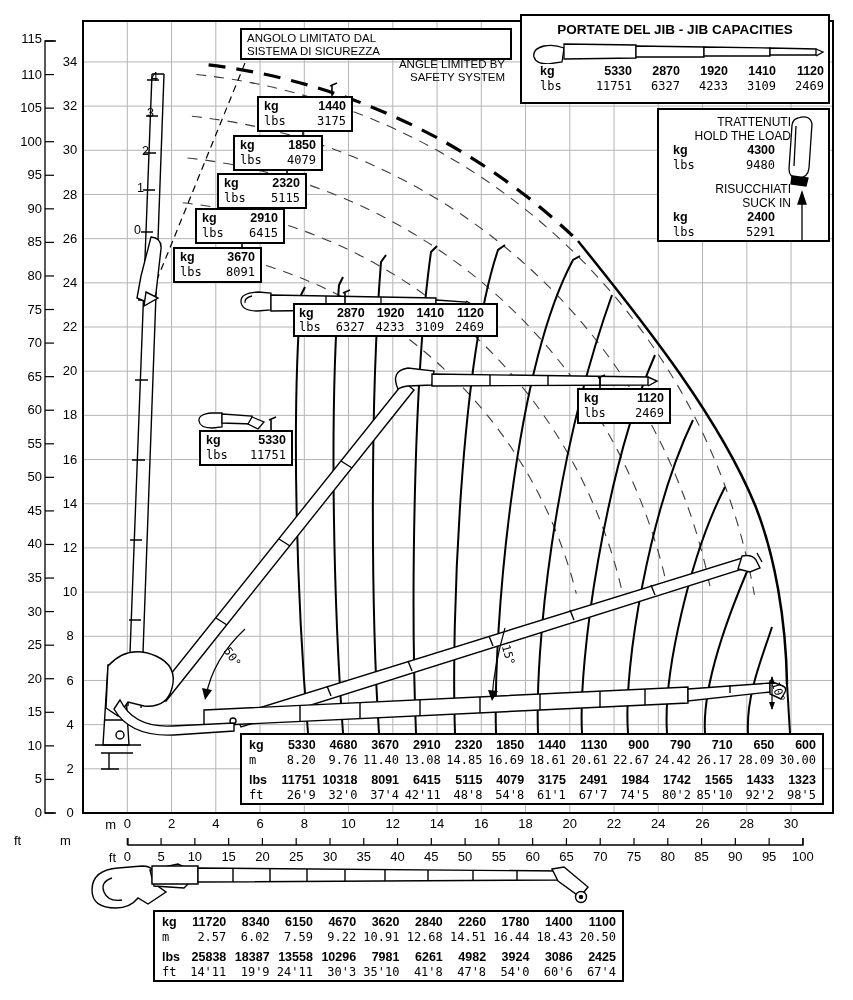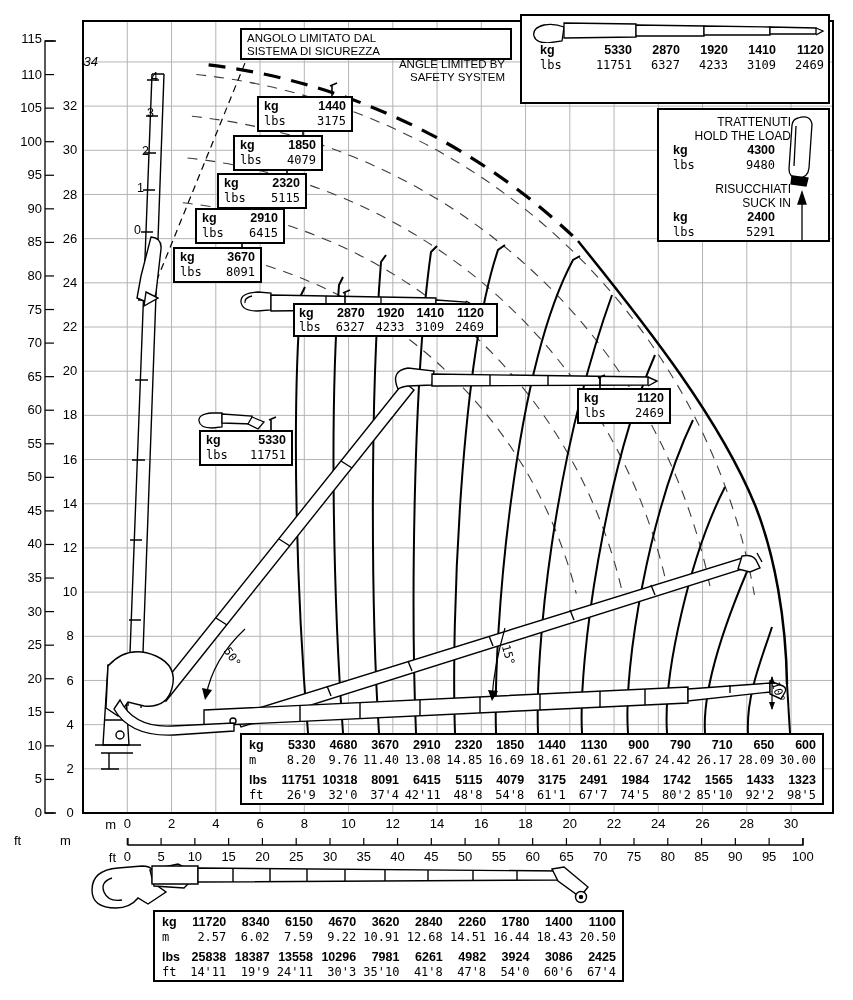--- a/index.html
+++ b/index.html
@@ -255,20 +255,21 @@
       <div>ANGOLO LIMITATO DAL</div>
       <div>SISTEMA DI SICUREZZA</div>
     </div>
     <div class="rcol">
       <div>ANGLE LIMITED BY</div>
       <div>SAFETY SYSTEM</div>
     </div>
   </div>
 
   <div class="infobox" style="left:520px;top:14px;width:310px;height:90px;">
+    <div class="jibbox-title">PORTATE DEL JIB  -  JIB CAPACITIES</div>
     <svg width="306" height="26" viewBox="0 0 306 26" style="display:block;margin:1px 0 0 2px;">
       <g stroke="#000" stroke-width="1.3">
         <path d="M20,8 q-12,3 -10,11 q2,7 14,7 l14,-2 2,-14 q-10,-4 -20,-2 z" fill="#fff"></path>
         <polygon points="40,6 112,7 112,20 40,21" fill="#fff"></polygon>
         <polygon points="112,8 180,9 180,19 112,19" fill="#fff"></polygon>
         <polygon points="180,9 246,10 246,18 180,18" fill="#fff"></polygon>
         <polygon points="246,10 292,11 292,17 246,17" fill="#fff"></polygon>
         <path d="M292,11 l7,3 -7,4" fill="none"></path>
       </g>
     </svg>
@@ -561,21 +562,21 @@
       <div class="axlab" style="left: 6px; top: 503.91px; width: 36px; text-align: right;">45</div>
       <div class="axlab" style="left: 6px; top: 537.475px; width: 36px; text-align: right;">40</div>
       <div class="axlab" style="left: 6px; top: 571.04px; width: 36px; text-align: right;">35</div>
       <div class="axlab" style="left: 6px; top: 604.605px; width: 36px; text-align: right;">30</div>
       <div class="axlab" style="left: 6px; top: 638.17px; width: 36px; text-align: right;">25</div>
       <div class="axlab" style="left: 6px; top: 671.735px; width: 36px; text-align: right;">20</div>
       <div class="axlab" style="left: 6px; top: 705.3px; width: 36px; text-align: right;">15</div>
       <div class="axlab" style="left: 6px; top: 738.865px; width: 36px; text-align: right;">10</div>
       <div class="axlab" style="left: 6px; top: 772.43px; width: 36px; text-align: right;">5</div>
       <div class="axlab" style="left: 6px; top: 805.995px; width: 36px; text-align: right;">0</div>
-      <div class="axlab" style="left: 72px; top: 55px; width: 26px; text-align: right; font-style: italic;">34</div>
+      <div class="axlab" style="left: 57px; top: 55px; width: 26px; text-align: center;">34</div>
       <div class="axlab" style="left: 57px; top: 99.18px; width: 26px; text-align: center;">32</div>
       <div class="axlab" style="left: 57px; top: 143.36px; width: 26px; text-align: center;">30</div>
       <div class="axlab" style="left: 57px; top: 187.54px; width: 26px; text-align: center;">28</div>
       <div class="axlab" style="left: 57px; top: 231.72px; width: 26px; text-align: center;">26</div>
       <div class="axlab" style="left: 57px; top: 275.9px; width: 26px; text-align: center;">24</div>
       <div class="axlab" style="left: 57px; top: 320.08px; width: 26px; text-align: center;">22</div>
       <div class="axlab" style="left: 57px; top: 364.26px; width: 26px; text-align: center;">20</div>
       <div class="axlab" style="left: 57px; top: 408.44px; width: 26px; text-align: center;">18</div>
       <div class="axlab" style="left: 57px; top: 452.62px; width: 26px; text-align: center;">16</div>
       <div class="axlab" style="left: 57px; top: 496.8px; width: 26px; text-align: center;">14</div>

